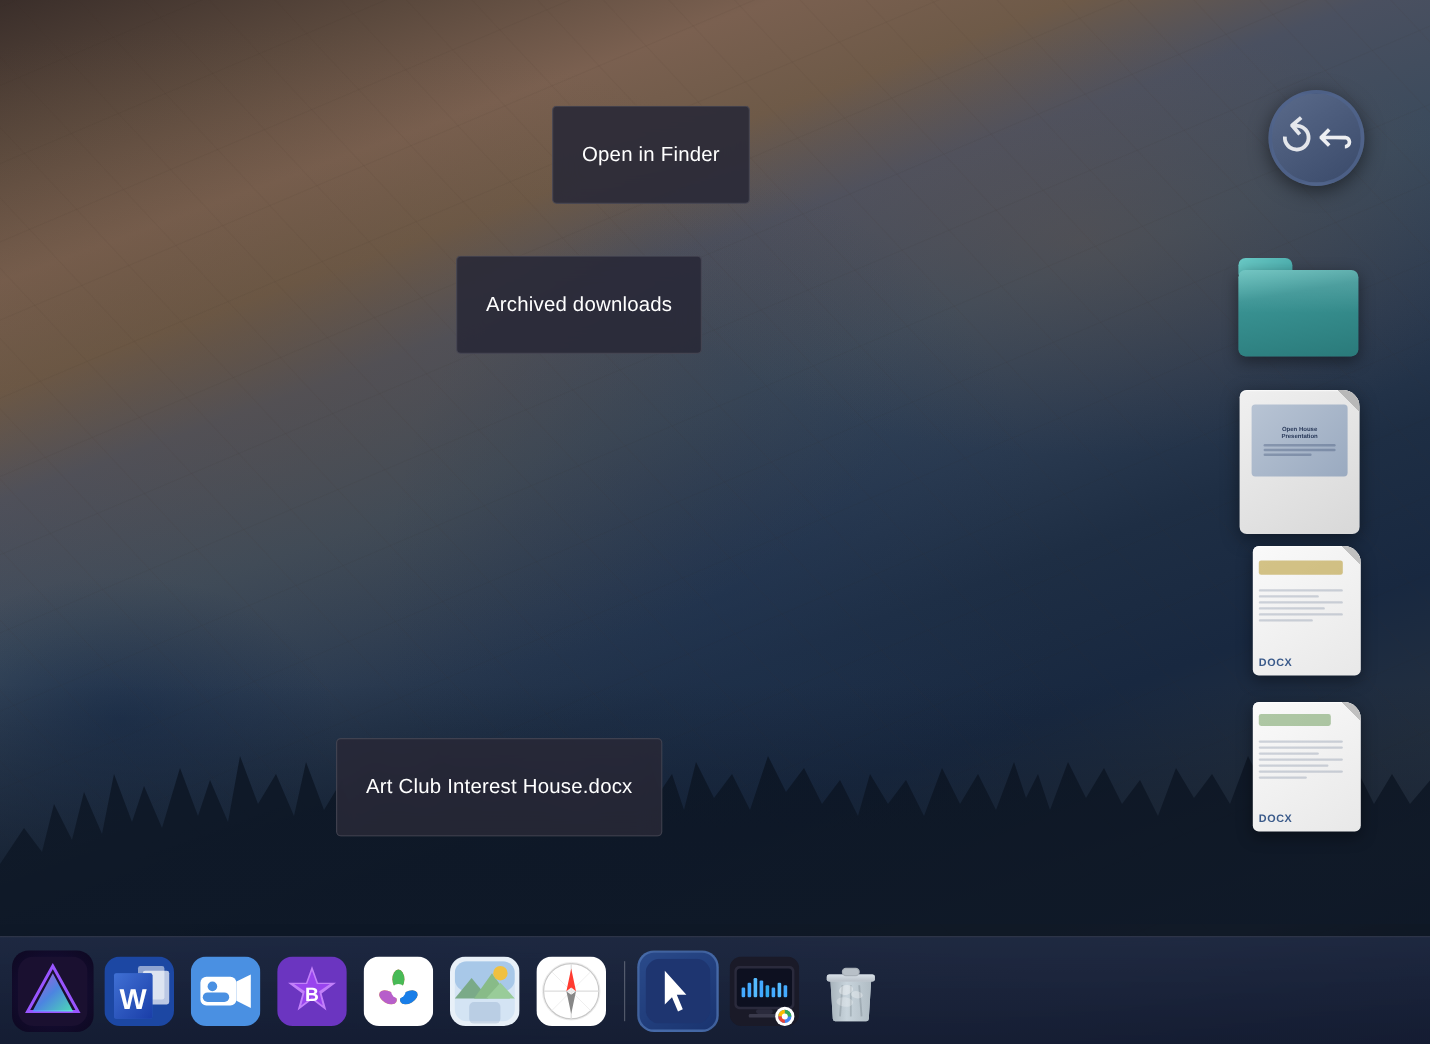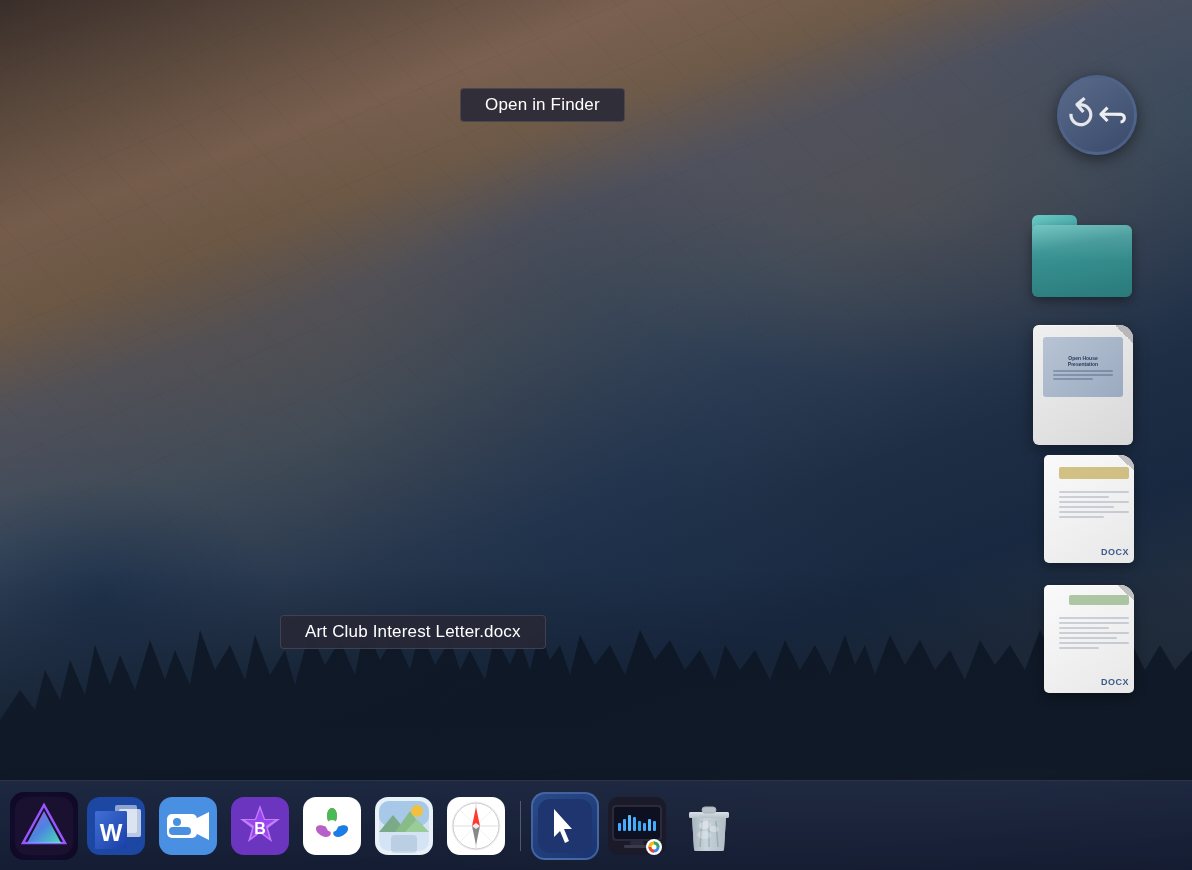--- a/index.html
+++ b/index.html
@@ -63,21 +63,21 @@
       position: absolute;
       inset: 0;
       bottom: 90px;
     }
 
     
     .pill {
       position: absolute;
       background: rgba(40, 40, 55, 0.88);
       border-radius: 4px;
-      padding: 6px 24px;
+      padding: 30px 24px;
       color: #ffffff;
       font-size: 17px;
       font-weight: 400;
       letter-spacing: 0.01em;
       white-space: nowrap;
       backdrop-filter: blur(10px);
       border: 1px solid rgba(255,255,255,0.12);
     }
 
     
@@ -188,21 +188,21 @@
     
     .docx-icon {
       width: 90px;
       height: 108px;
       background: linear-gradient(145deg, #fafafa 0%, #e8e8e8 100%);
       border-radius: 5px 14px 5px 5px;
       box-shadow: 0 4px 12px rgba(0,0,0,0.35), inset 0 1px 0 rgba(255,255,255,0.7);
       position: relative;
       display: flex;
       flex-direction: column;
-      align-items: flex-end;
+      align-items: flex-start;
       padding: 6px 5px 4px;
       overflow: hidden;
     }
 
     .docx-icon::before {
       content: '';
       position: absolute;
       top: 0;
       right: 0;
       width: 16px;
@@ -378,20 +378,23 @@
 <div class="desktop">
 
   <div class="pill" style="left: 460px; top: 88px; right: auto;">
     <span>Open in Finder</span>
   </div>
 
   <div class="open-finder-icon">
     <span class="arrow-icon-inner">↺</span>
   </div>
 
+  <div class="pill" style="left: 380px; top: 213px; right: auto;">
+    <span>Archived downloads</span>
+  </div>
 
   <div class="folder-icon">
     <div class="folder-tab"></div>
     <div class="folder-body"></div>
   </div>
 
 
   <div class="pptx-icon-wrap">
     <div class="pptx-icon">
       <div class="pptx-slide">
@@ -416,21 +419,21 @@
         <div class="docx-content-line"></div>
         <div class="docx-content-line" style="width:55px"></div>
         <div class="docx-content-line"></div>
         <div class="docx-content-line" style="width:45px"></div>
       </div>
       <span class="docx-badge">DOCX</span>
     </div>
   </div>
 
   <div class="pill" style="left: 280px; top: 615px; right: auto;">
-    <span>Art Club Interest Letter.docx</span>
+    <span>Art Club Interest House.docx</span>
   </div>
 
   <div class="docx2-wrap">
     <div class="docx-icon">
 
       <div style="margin-top:4px; width:60px; height:10px; background:rgba(100,150,80,0.5); border-radius:2px;"></div>
       <div class="docx-content-lines">
         <div class="docx-content-line"></div>
         <div class="docx-content-line"></div>
         <div class="docx-content-line" style="width:50px"></div>

